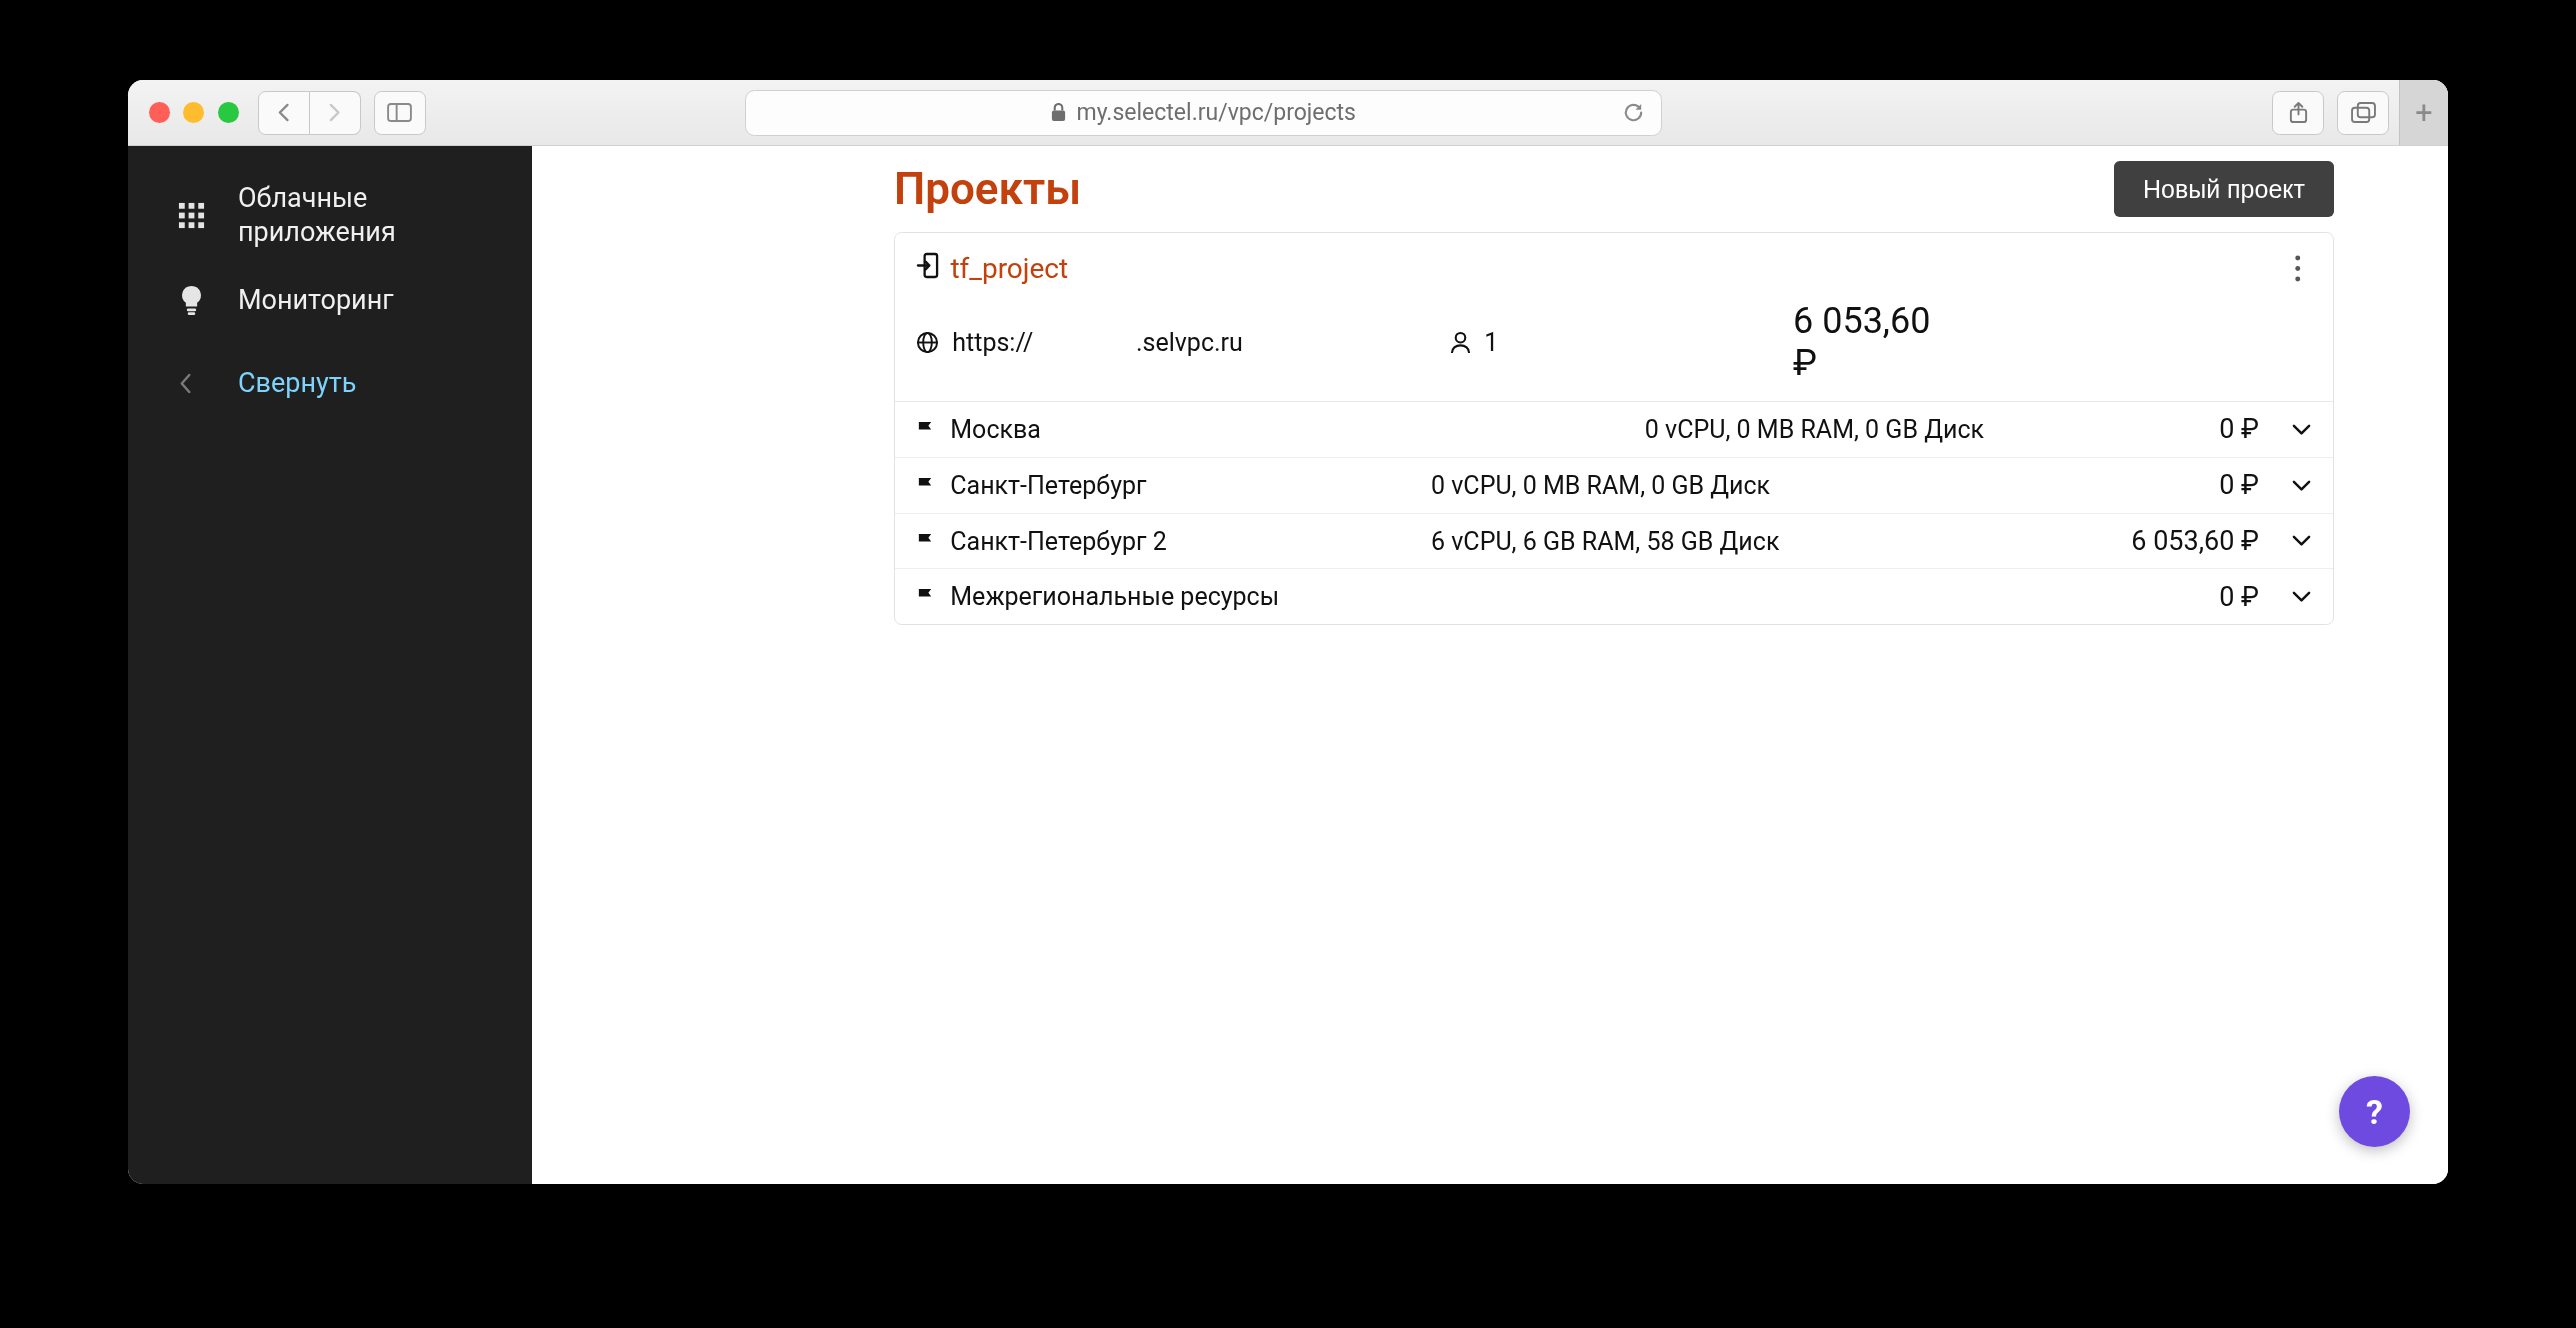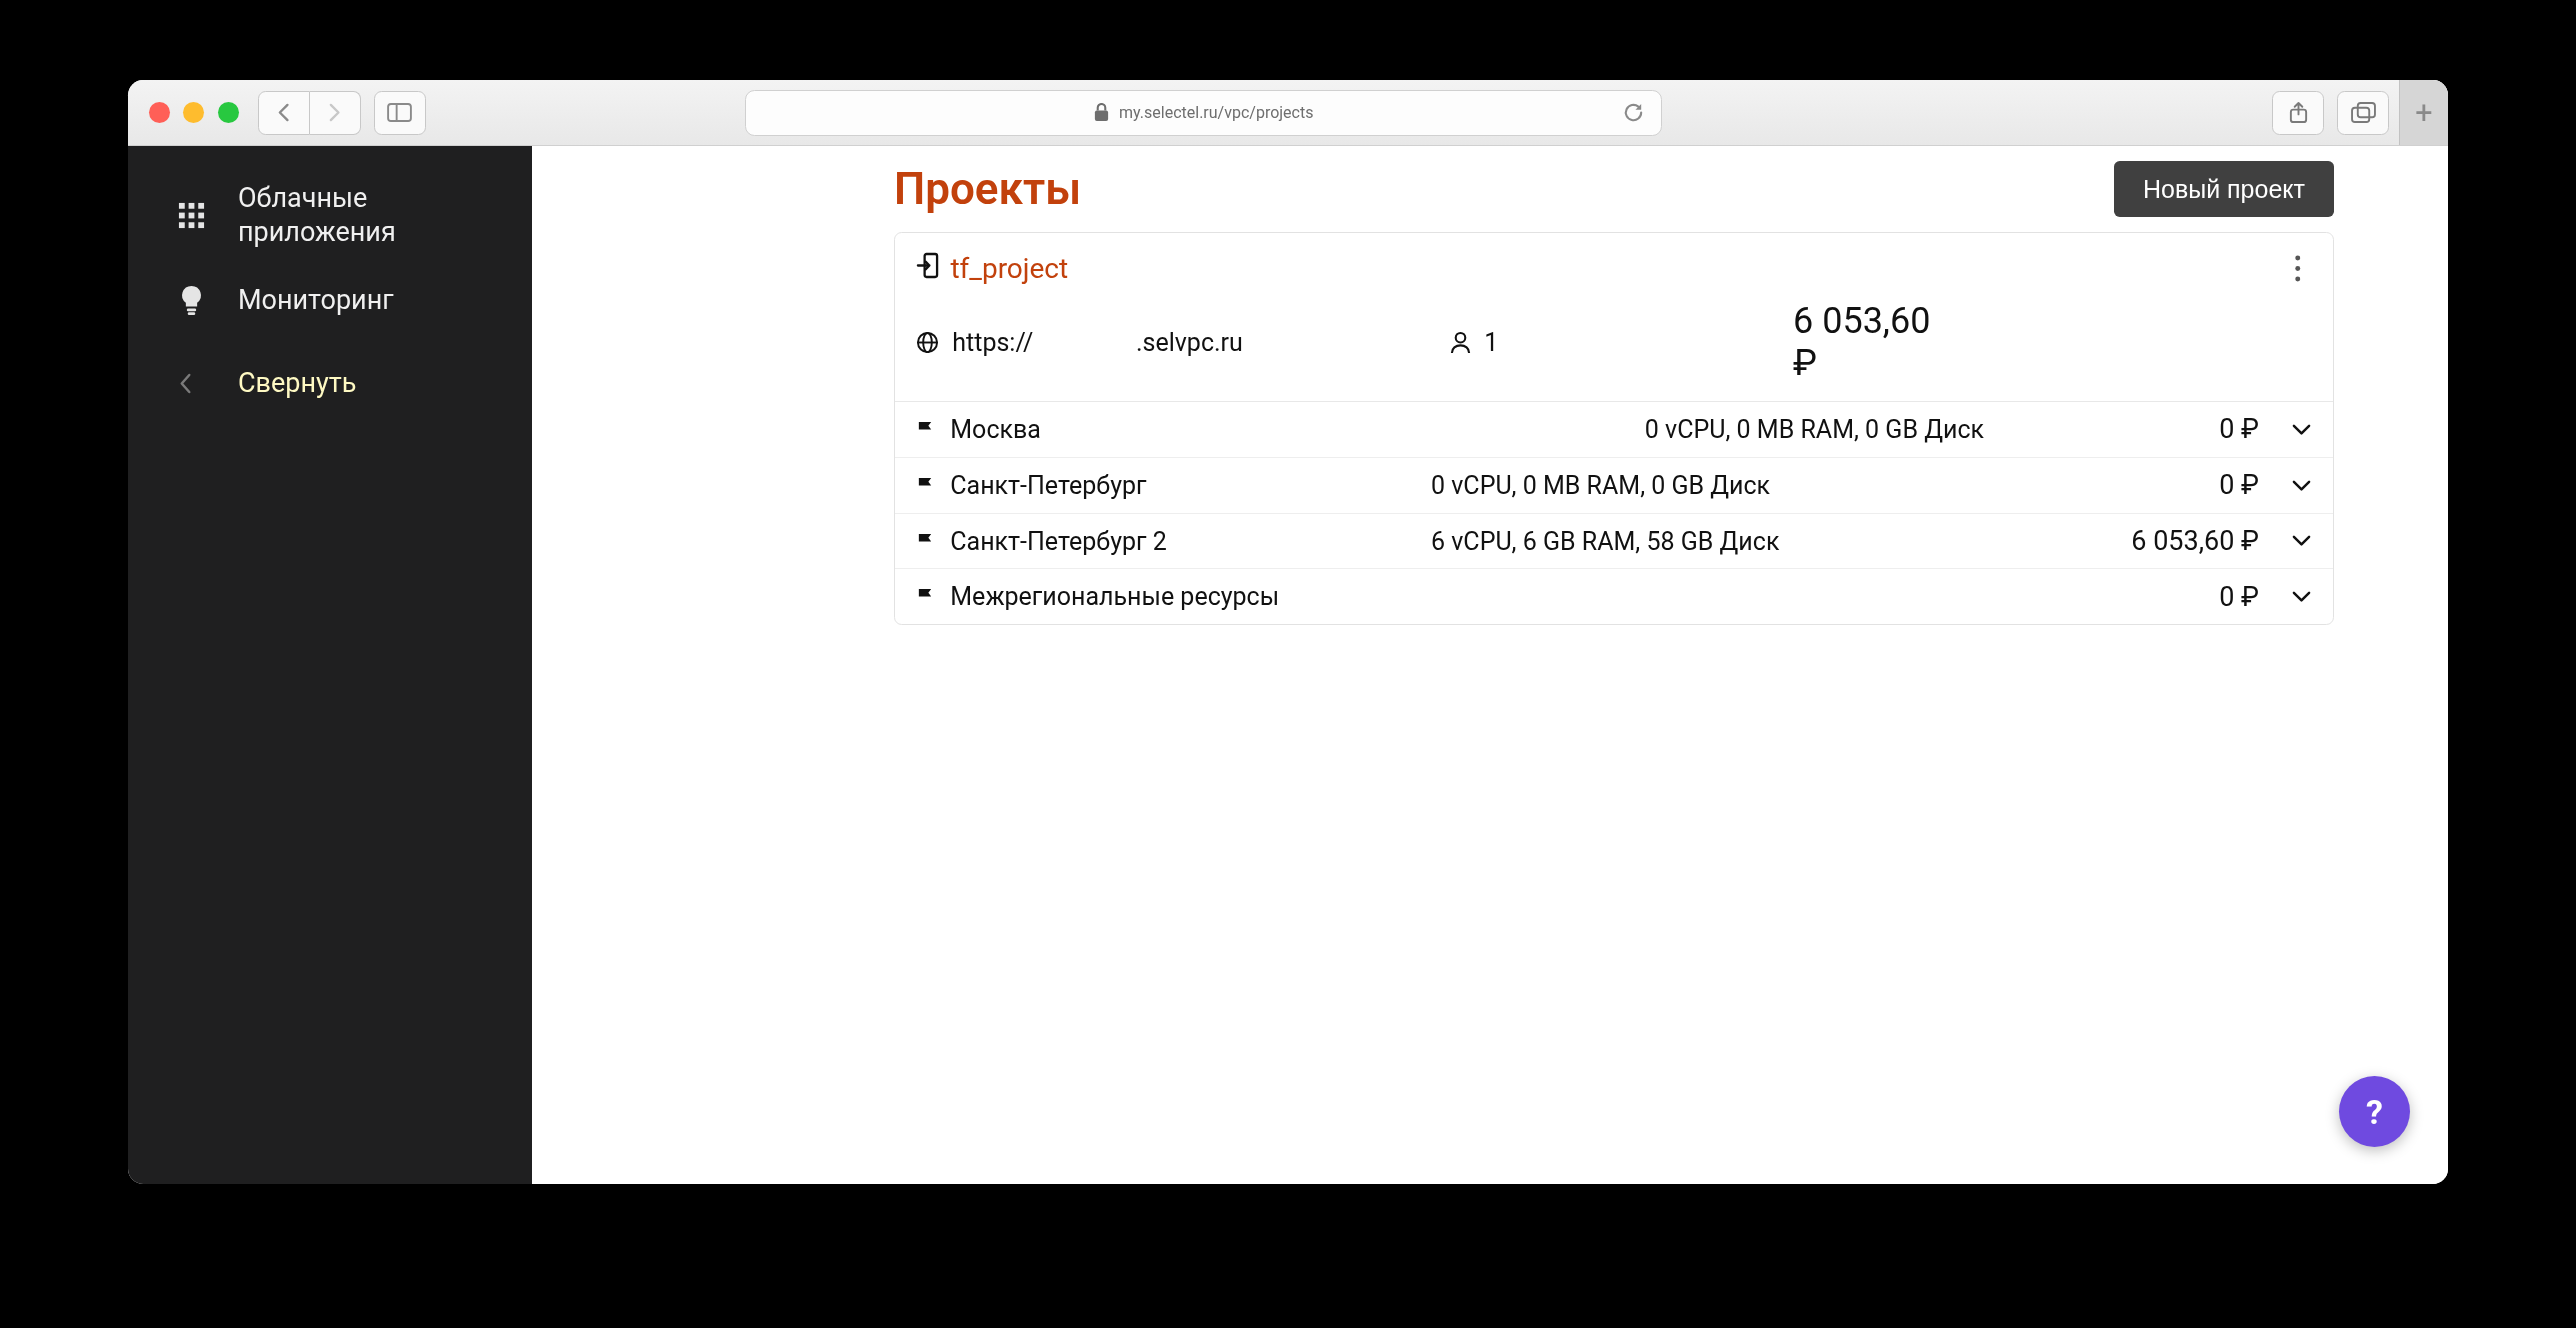--- a/index.html
+++ b/index.html
@@ -40,21 +40,21 @@
     font-size:21px; color:#6d6d6d;
   }
   .nav-group{ display:flex; margin-right:13.3px;}
   .nav-group .chrome-btn:first-child{border-top-right-radius:0;border-bottom-right-radius:0;}
   .nav-group .chrome-btn:last-child{border-top-left-radius:0;border-bottom-left-radius:0;border-left:none;}
   .addr {
     flex:0 0 915px;
     margin-left:auto; margin-right:auto;
     height:44px; border:1px solid #d0d0d0; border-radius:9.5px;
     background:#fdfdfd; display:flex; align-items:center; justify-content:center;
-    font-size:16px; color:#6e6e6e; position:relative;
+    font-size:23px; color:#6e6e6e; position:relative;
   }
   .addr .lock{ color:#6e6e6e; margin-right:9.5px; font-size:19px;}
   .addr .reload{ position:absolute; right:15.3px; font-size:23px;}
   .ch-right{ display:flex; gap:13.3px; margin-left:auto; margin-right:9.5px;}
   .tabplus{
     width:48px; height:65px; background:#d6d6d6;
     display:flex; align-items:center; justify-content:center;
     font-size:30.5px; color:#8a8a8a; border-left:1px solid #c2c2c2;
   }
   
@@ -63,21 +63,21 @@
     width: 380px; background:#1f1f20; color:#e5e5e5;
     padding-top:19px;
     padding-left:24px;
   }
   .side-item{
     display:flex; align-items:center; gap:25px;
     padding:17px 25px; font-size:27px; color:#f0f0f0;
     cursor:pointer;
   }
   .side-item .ic{ width:36px; text-align:center; font-size:29px; color:#e5e5e5;}
-  .side-item.dim{ color:#fef9c3;}
+  .side-item.dim{ color:#7dd3fc;}
   .side-item.dim .ic{ color:#7a7a7a;}
   .side-item .lbl{ line-height:1.25; white-space:pre-line;}
   .main {
     flex:1; background:#fff; position:relative;
   }
   .page {
     width: 1440px;
     margin-left: 362px;
     padding-top: 15.3px;
   }

